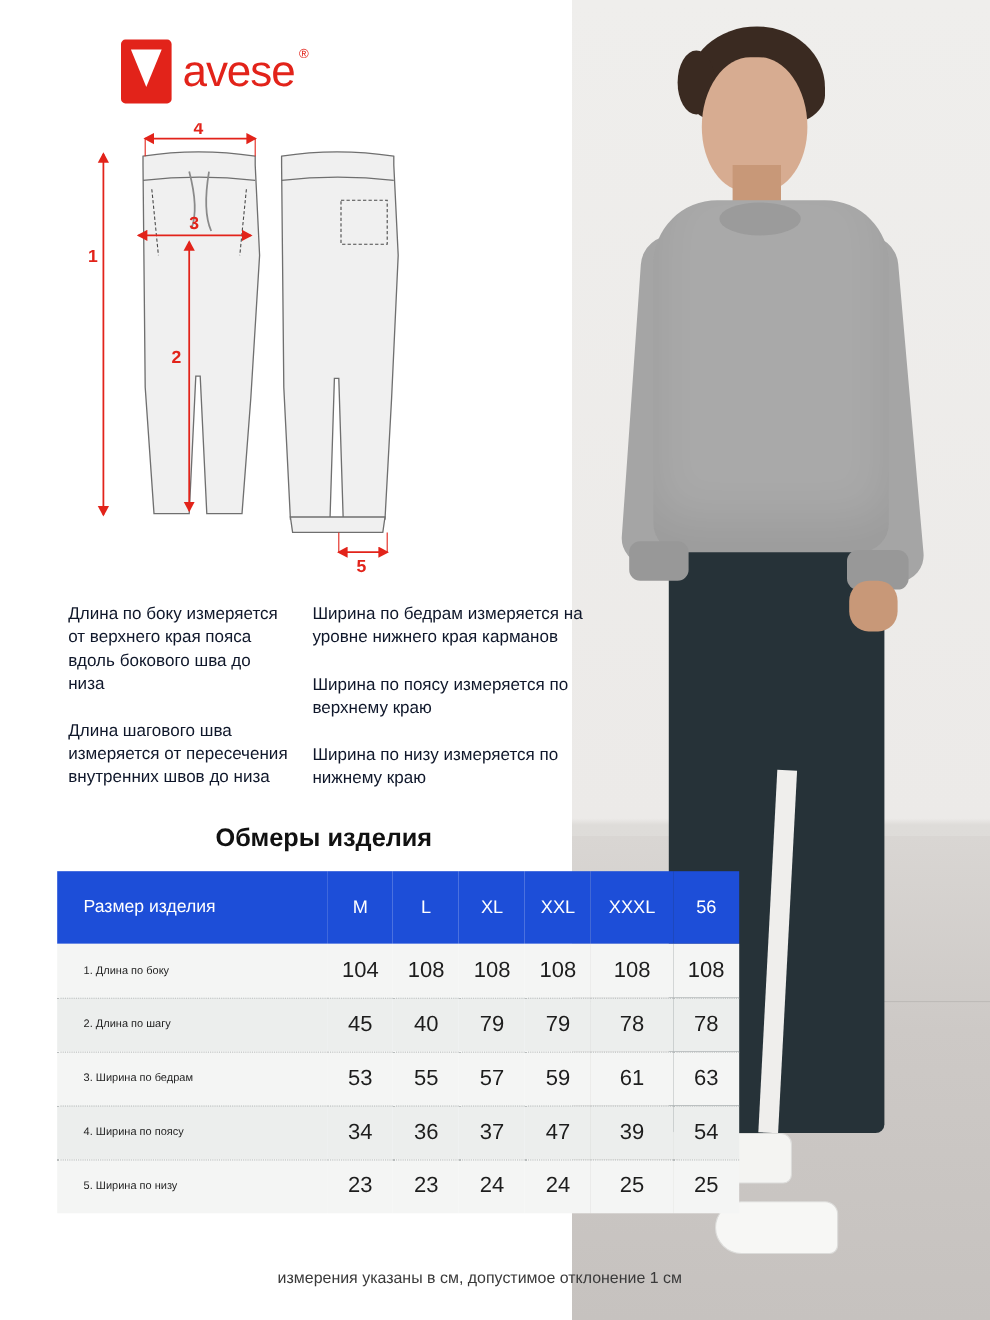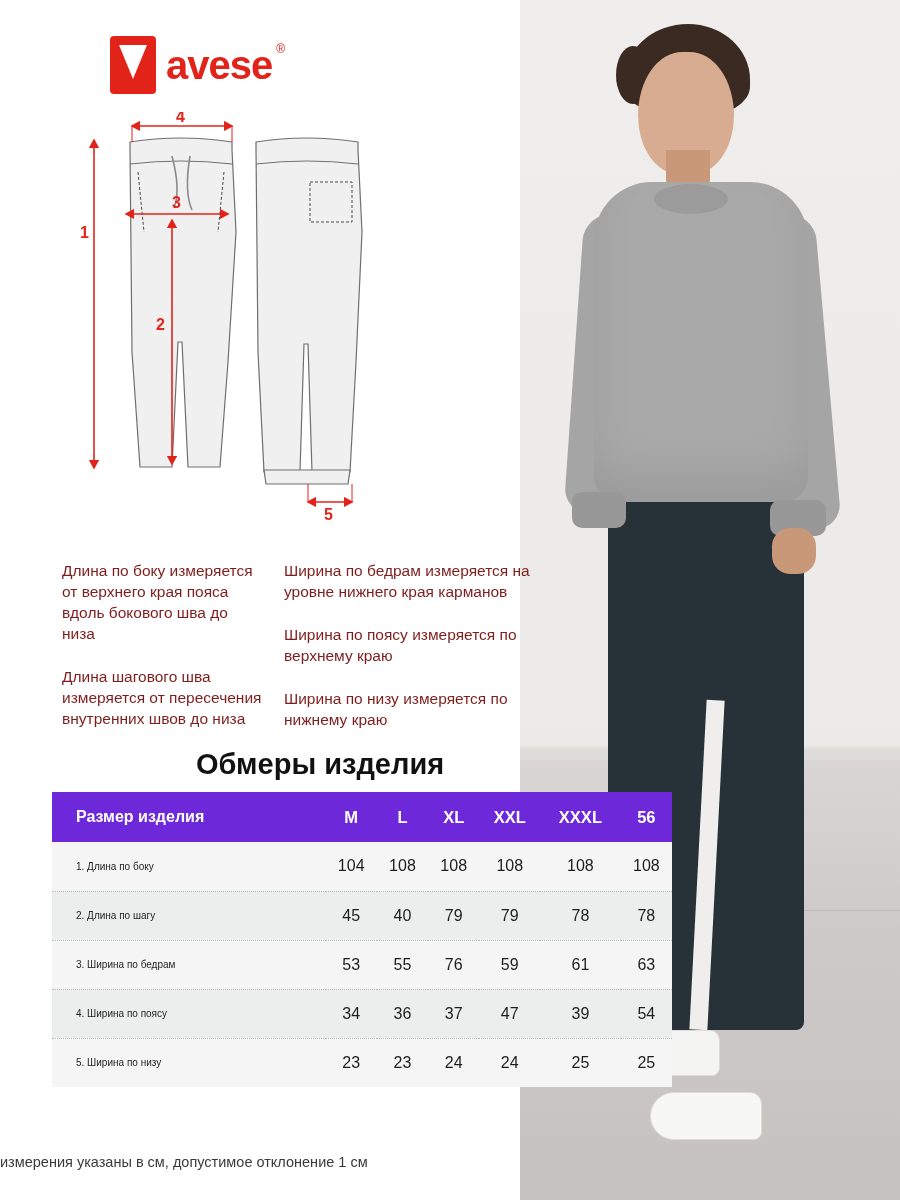--- a/index.html
+++ b/index.html
@@ -113,63 +113,63 @@
     position: relative;
   }
   .logo-mark:after {
     content: ""; position: absolute; left: 9px; top: 9px;
     width: 0; height: 0;
     border-left: 14px solid transparent;
     border-right: 14px solid transparent;
     border-top: 34px solid #ffffff;
   }
   .logo-text {
-    font-size: 40px; font-weight: bold; color: #e2231a; letter-spacing: -1px;
+    font-size: 40px; font-weight: normal; color: #e2231a; letter-spacing: -1px;
     position: relative;
   }
   .logo-reg {
     position: absolute; top: 2px; right: -14px; font-size: 12px; font-weight: normal;
   }
 
   .diagram { position: absolute; left: 60px; top: 112px; width: 430px; height: 420px; }
   .notes { position: absolute; left: 0; top: 548px; width: 620px; height: 190px; }
   .note-col-left { position: absolute; left: 62px; top: 0; width: 200px; }
   .note-col-right { position: absolute; left: 284px; top: 0; width: 270px; }
-  .note-p { font-size: 15.5px; line-height: 21px; color: #7f1d1d; margin: 12px 0 22px 0; }
+  .note-p { font-size: 15.5px; line-height: 21px; color: #0f172a; margin: 0 0 22px 0; }
 
   .table-title {
     position: absolute; left: 196px; top: 748px;
-    font-size: 29px; font-weight: bold; color: #111;
+    font-size: 23px; font-weight: bold; color: #111;
   }
 
   table.sizes {
     position: absolute; left: 52px; top: 792px;
     width: 620px; border-collapse: collapse;
     font-size: 15.5px;
   }
   table.sizes thead th {
-    background: #6d28d9; color: #ffffff; font-weight: bold;
-    height: 50px; font-size: 16.5px; text-align: center;
+    background: #1d4ed8; color: #ffffff; font-weight: normal;
+    height: 66px; font-size: 16.5px; text-align: center;
   }
   table.sizes thead th.first {
     text-align: left; padding-left: 24px; font-size: 16px;
   }
   table.sizes tbody td {
     height: 49px; text-align: center; border-bottom: 1px dotted #b9bdbd;
-    background: #f4f5f4; color: #1d1d1d; font-size: 16px;
+    background: #f4f5f4; color: #1d1d1d; font-size: 20px;
   }
   table.sizes tbody tr:nth-child(even) td { background: #eceeed; }
   table.sizes tbody td.first {
     text-align: left; padding-left: 24px; font-size: 10px;
   }
   table.sizes tbody tr:last-child td { border-bottom: none; }
 
   .table-footnote {
     position: absolute; left: 0; top: 1154px; width: 620px;
-    text-align: left; font-size: 14.5px; color: #3a3a3a;
+    text-align: right; font-size: 14.5px; color: #3a3a3a;
   }
 
   .dim-label {
     fill: #e2231a; font-size: 16px; font-weight: bold;
     font-family: "Liberation Sans", sans-serif;
   }
 </style>
 </head>
 <body>
 
@@ -293,21 +293,21 @@
         <td>40</td>
         <td>79</td>
         <td>79</td>
         <td>78</td>
         <td>78</td>
       </tr>
       <tr>
         <td class="first">3. Ширина по бедрам</td>
         <td>53</td>
         <td>55</td>
-        <td>76</td>
+        <td>57</td>
         <td>59</td>
         <td>61</td>
         <td>63</td>
       </tr>
       <tr>
         <td class="first">4. Ширина по поясу</td>
         <td>34</td>
         <td>36</td>
         <td>37</td>
         <td>47</td>

